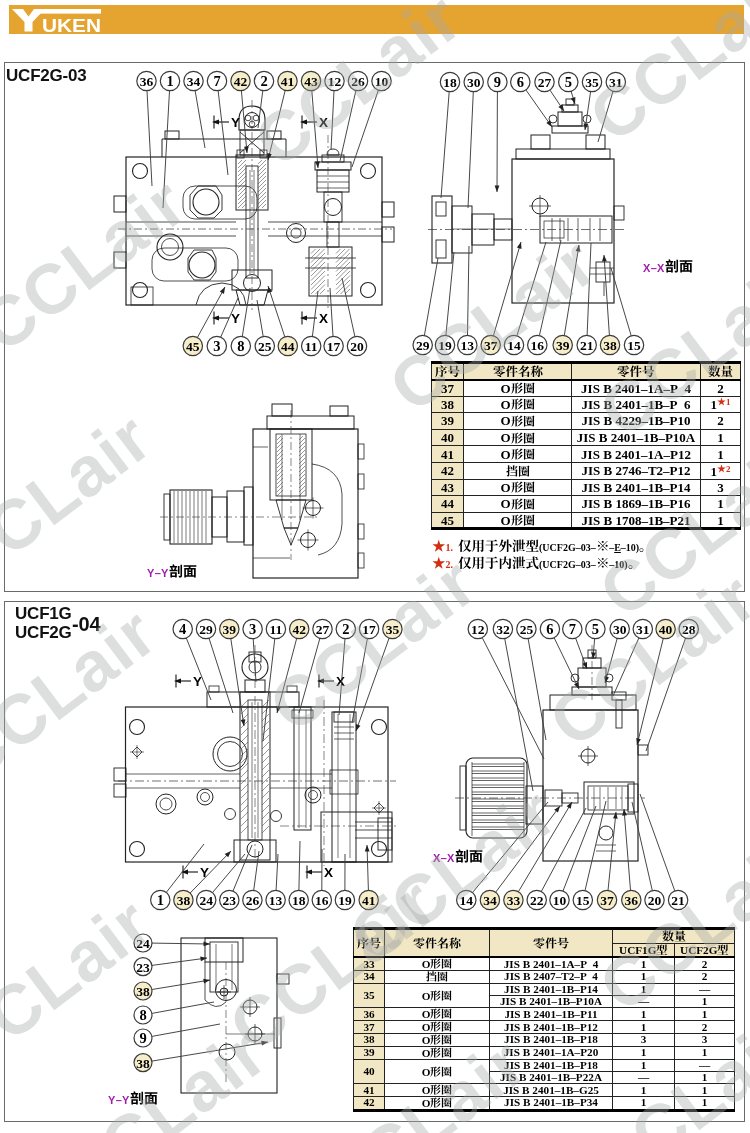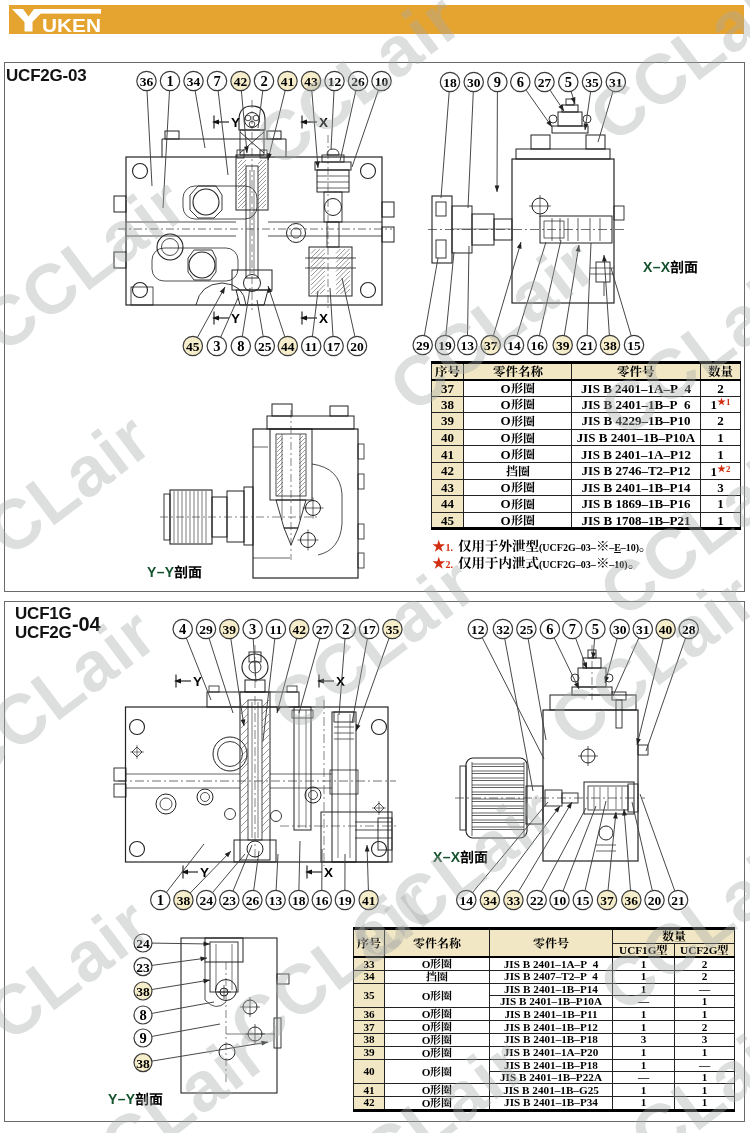--- a/index.html
+++ b/index.html
@@ -13,21 +13,21 @@
 .secbox{position:absolute;border:1px solid #6a6a6a;background:transparent}
 .ttl{position:absolute;font-weight:bold;font-size:17px;color:#111;letter-spacing:-0.2px}
 table{border-collapse:collapse}
 .t1{position:absolute;font-size:13px;color:#000;font-family:"Liberation Serif",serif}
 .t1 td,.t1 th{border:1px solid #222;padding:0;text-align:center;vertical-align:middle;
  font-weight:bold;line-height:1}
 .cream{background:#f1e7c4}
 .note{position:absolute;font-size:10px;font-weight:bold;color:#000;white-space:nowrap;
  font-family:"Liberation Serif",serif}
 .red{color:#d22f12}
-.lbl{position:absolute;font-weight:bold;font-size:14px;color:#14532d;white-space:nowrap;
+.lbl{position:absolute;font-weight:bold;font-size:11px;color:#a21caf;white-space:nowrap;
  font-family:"Liberation Sans",sans-serif;letter-spacing:0.3px}
 </style></head><body>
 <div id="page">
 
 <svg width="0" height="0" style="position:absolute">
       <defs>
         <path id="u5e8f" d="M432 851Q505 846 548 827Q590 808 609 783Q627 758 626 734Q625 709 609 692Q594 674 569 671Q544 668 516 687Q510 715 495 744Q480 773 461 799Q443 825 425 845ZM110 689V728L246 679H228V429Q228 368 223 299Q218 230 199 160Q181 90 141 26Q100 -39 31 -92L20 -84Q63 -9 82 77Q101 164 106 254Q110 344 110 429V679ZM860 763Q860 763 871 753Q883 744 900 729Q918 714 937 698Q956 681 972 667Q968 651 944 651H178V679H798ZM404 501Q477 504 524 491Q571 478 598 457Q624 436 632 414Q640 391 634 372Q627 353 609 345Q590 337 564 346Q548 373 520 401Q491 428 459 452Q426 476 397 491ZM626 44Q626 6 615 -23Q604 -52 571 -70Q537 -88 469 -92Q468 -66 463 -46Q458 -27 445 -14Q433 -2 412 8Q392 18 350 23V36Q350 36 368 35Q385 34 409 33Q434 31 455 30Q476 29 485 29Q497 29 502 34Q507 38 507 46V341H626ZM801 341 861 400 964 303Q953 292 924 291Q904 270 875 245Q846 221 815 198Q783 175 755 159L745 165Q757 190 771 222Q784 254 795 286Q806 318 813 341ZM701 580 768 642 875 539Q868 533 859 531Q851 528 834 527Q800 507 753 484Q705 462 656 442Q606 422 565 408L557 415Q583 437 613 467Q643 496 670 527Q698 557 713 580ZM843 341V313H257L248 341ZM756 580V551H303L294 580Z"></path>
         <path id="u53f7" d="M408 406Q399 383 384 349Q369 315 354 281Q338 247 327 225H335L290 174L178 244Q190 255 211 265Q231 274 248 278L207 243Q219 264 233 295Q247 326 259 357Q271 388 276 406ZM710 253 770 309 874 222Q864 209 833 206Q823 141 808 88Q792 35 770 -3Q749 -40 721 -57Q695 -73 662 -81Q628 -89 579 -88Q580 -65 575 -46Q570 -26 555 -14Q539 0 505 12Q471 23 431 30L432 42Q462 40 499 37Q535 35 567 33Q598 31 610 31Q624 31 633 33Q641 35 649 40Q664 50 677 80Q690 110 702 155Q713 200 721 253ZM770 253V225H273L284 253ZM860 502Q860 502 872 493Q883 484 901 469Q918 454 938 437Q957 421 972 406Q969 390 944 390H44L36 419H798ZM671 787 725 847 841 760Q837 754 826 748Q816 742 800 739V508Q800 505 783 498Q766 492 744 487Q721 481 701 481H681V787ZM323 496Q323 491 308 482Q293 473 270 466Q247 459 222 459H205V787V836L330 787H754V758H323ZM751 563V535H275V563Z"></path>
         <path id="u96f6" d="M302 88Q399 99 467 90Q535 81 577 60Q620 38 639 12Q658 -14 657 -39Q656 -63 637 -78Q619 -93 587 -90Q562 -67 528 -43Q493 -19 453 4Q412 27 372 45Q332 64 296 76ZM652 212 716 270 817 172Q810 165 801 164Q792 162 775 161Q742 145 695 123Q649 101 602 80Q556 59 519 44L510 51Q527 66 548 88Q569 109 591 131Q613 154 632 175Q651 196 664 212ZM444 342Q499 336 529 321Q560 306 570 288Q581 270 577 254Q572 237 558 226Q543 215 523 216Q503 216 482 232Q479 260 464 289Q450 317 435 336ZM534 426Q567 397 619 376Q671 356 731 344Q792 332 855 327Q917 323 972 325L971 310Q936 292 915 266Q894 240 891 207Q817 221 748 249Q679 278 621 319Q562 361 519 412ZM548 414Q490 367 413 324Q335 281 242 247Q148 213 41 195L34 206Q103 232 167 265Q230 298 285 336Q340 374 383 414Q426 453 454 490L600 431Q596 422 585 417Q573 413 548 414ZM713 212V183H224L215 212ZM884 666V637H149V666ZM786 492V463H587V492ZM768 577V548H588V577ZM394 493V465H191V493ZM392 578V550H208V578ZM553 491Q553 487 528 478Q503 468 459 468H439V766H553ZM774 849Q774 849 793 836Q811 822 837 803Q863 783 883 765Q879 749 856 749H138L130 778H715ZM823 666 878 722 976 629Q971 622 962 620Q953 618 938 617Q916 593 882 564Q849 535 819 515L809 522Q813 542 819 569Q824 595 828 621Q832 647 834 666ZM152 713Q177 656 178 612Q179 567 163 538Q147 509 122 497Q97 485 70 493Q44 501 36 527Q29 554 43 573Q57 592 80 601Q105 614 124 644Q143 675 138 712Z"></path>
         <path id="u4ef6" d="M300 327H801L866 414Q866 414 878 405Q890 395 908 380Q926 364 946 347Q966 330 982 314Q978 298 954 298H308ZM401 795 555 747Q552 738 542 732Q532 727 516 727Q481 617 429 526Q378 435 310 371L297 379Q320 432 341 500Q361 569 377 644Q392 720 401 795ZM576 837 736 821Q734 811 727 803Q719 795 698 792V-53Q698 -59 684 -67Q669 -75 647 -82Q625 -88 601 -88H576ZM402 599H779L841 682Q841 682 853 673Q865 664 882 649Q899 634 918 617Q938 601 953 586Q949 570 926 570H402ZM150 529 195 589 298 551Q296 544 289 539Q282 534 268 532V-54Q267 -58 252 -66Q238 -74 217 -81Q195 -88 171 -88H150ZM214 848 371 791Q367 782 358 777Q348 772 330 773Q295 678 250 597Q206 515 151 449Q97 382 33 331L21 339Q60 401 97 483Q134 566 164 660Q195 754 214 848Z"></path>

